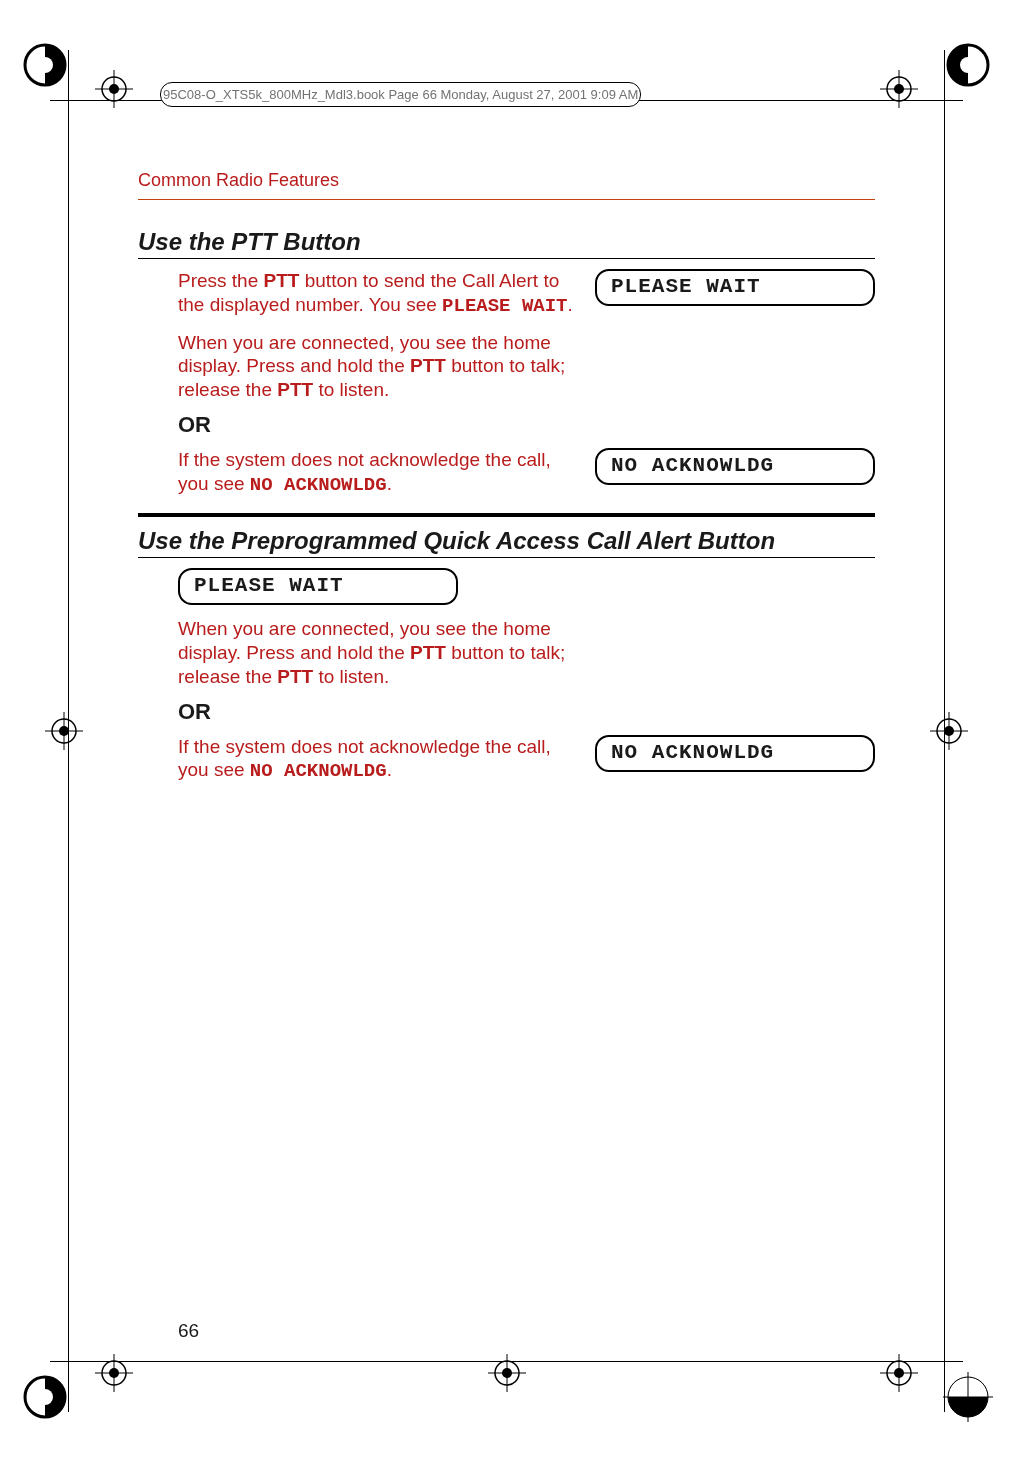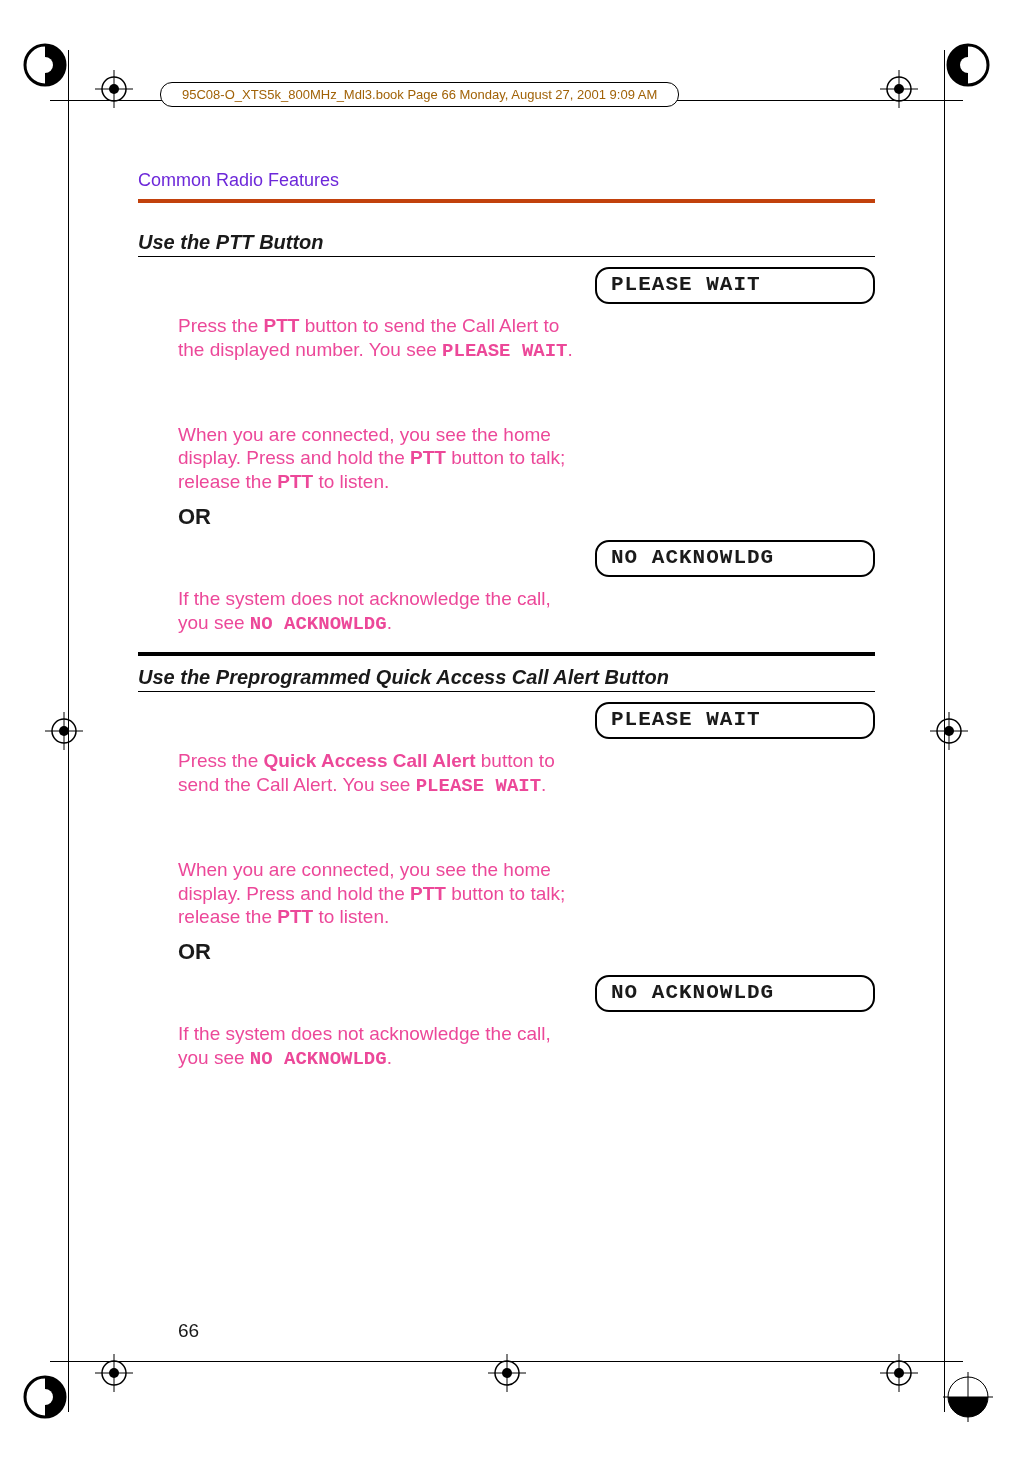--- a/index.html
+++ b/index.html
@@ -39,70 +39,69 @@
   .reg-br { bottom: 70px; right: 95px; }
   .reg-ml { top: 50%; left: 45px; transform: translateY(-50%);}
   .reg-mr { top: 50%; right: 45px; transform: translateY(-50%);}
   .reg-mb { bottom: 70px; left: 50%; transform: translateX(-50%);}
 
   .file-tag {
     position: absolute;
     top: 82px;
     left: 160px;
     font-size: 13px;
-    color: #a16207;
+    color: #737373;
     border: 1px solid #000;
     border-radius: 12px;
-    padding: 4px 21px;
+    padding: 4px 2px;
     background: #fff;
   }
 
   .page {
     position: absolute;
     top: 170px;
     left: 68px;
     right: 68px;
     bottom: 120px;
     padding: 0 70px 0 70px;
   }
 
   .running-head {
     font-size: 18px;
-    color: #6d28d9;
+    color: #b91c1c;
     padding-bottom: 8px;
-    border-bottom: 4px solid #c2410c;
+    border-bottom: 1px solid #c2410c;
     margin-bottom: 28px;
   }
 
   h3.section-title {
     font-size: 20px;
     font-weight: bold;
     margin: 0 0 10px 0;
   }
   h4.subhead {
-    font-size: 20px;
+    font-size: 24px;
     font-style: italic;
     font-weight: bold;
     margin: 2px 0 4px 0;
     border-bottom: 1px solid #000;
     padding-bottom: 2px;
   }
 
   .step-row {
     display: flex;
     align-items: flex-start;
     gap: 20px;
     padding: 6px 0 6px 40px;
   }
   .step-text {
     flex: 1;
     font-size: 19px;
     line-height: 1.25;
-    color: #ec4899;
-    margin-top: 47px;
+    color: #b91c1c;
   }
   .step-text b { font-weight: bold; }
   .lcd { font-family: "Courier New", monospace; font-weight: bold; letter-spacing: 0px;}
   .display-col {
     width: 280px;
     flex-shrink: 0;
   }
   .lcd-box {
     border: 2.5px solid #000;
     border-radius: 14px;
@@ -247,23 +246,20 @@
     <div class="display-col">
       <div class="lcd-box">NO ACKNOWLDG</div>
     </div>
   </div>
 
   <hr class="divider-thick">
 
   <h4 class="subhead">Use the Preprogrammed Quick Access Call Alert Button</h4>
 
   <div class="step-row">
-    <div class="step-text">
-      <span>Press the </span><b>Quick Access Call Alert</b><span> button to send the Call Alert. You see </span><span class="lcd">PLEASE WAIT</span><span>.</span>
-    </div>
     <div class="display-col">
       <div class="lcd-box">PLEASE WAIT</div>
     </div>
   </div>
 
   <div class="step-row">
     <div class="step-text">
       <span>When you are connected, you see the home display. Press and hold the </span><b>PTT</b><span> button to talk; release the </span><b>PTT</b><span> to listen.</span>
     </div>
     <div class="display-col"></div>

